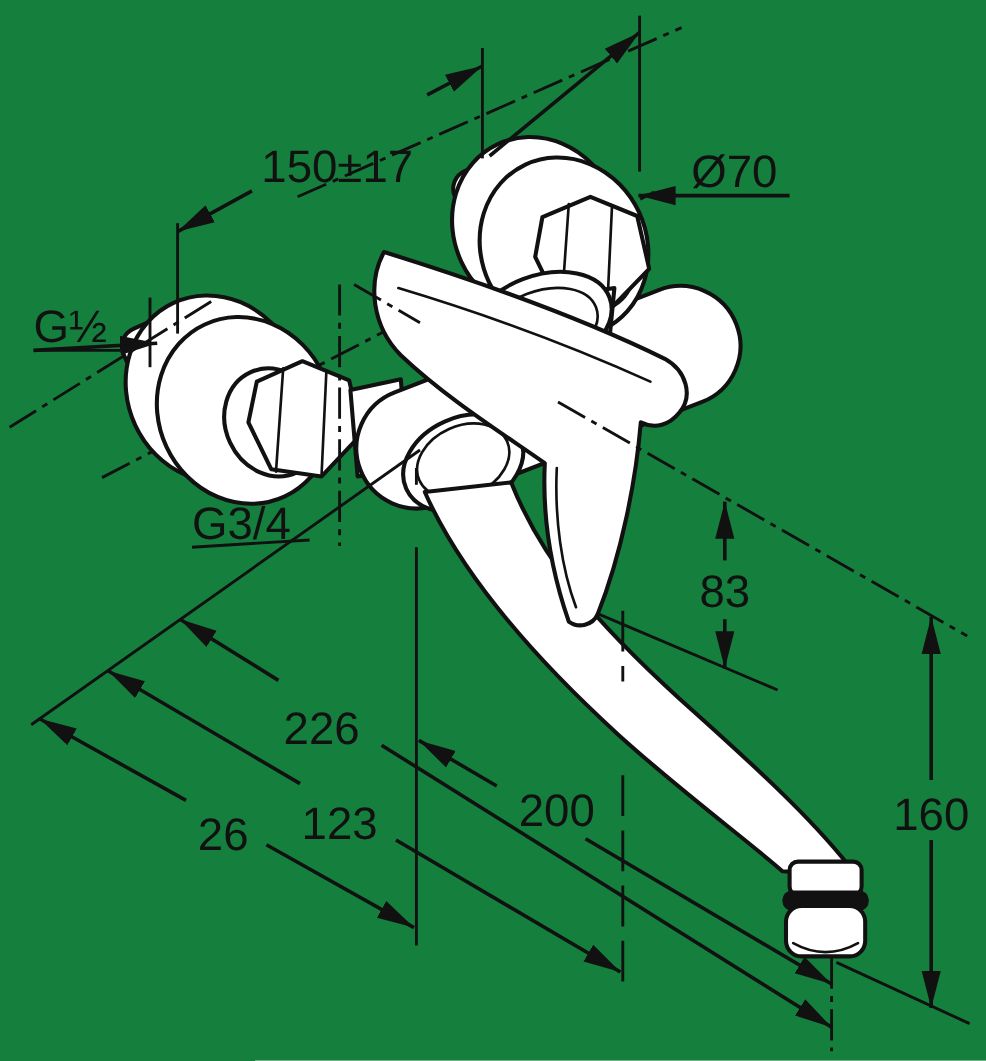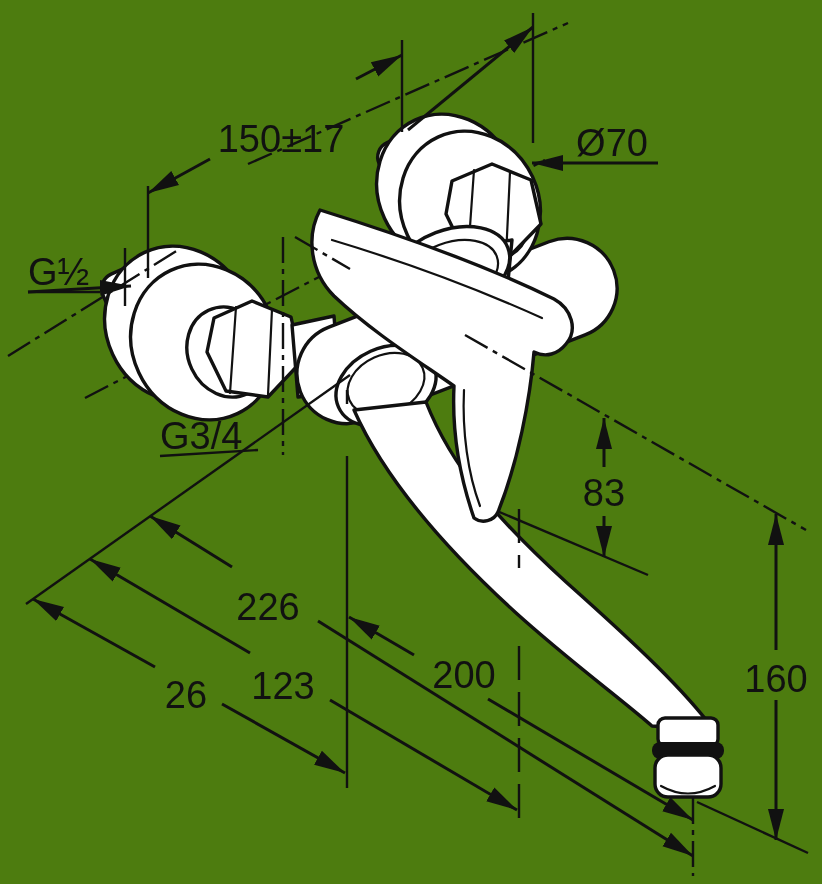--- a/index.html
+++ b/index.html
@@ -1,16 +1,16 @@
 <!DOCTYPE html>
 <html><head>
 <meta charset="utf-8">
 <style>
   html,body{margin:0;padding:0;background:#ffffff;}
-  .stage{width:822px;height:884px;background:#4d7c0f;position:relative;overflow:hidden;
+  .stage{width:822px;height:884px;background:#15803d;position:relative;overflow:hidden;
          font-family:"Liberation Sans", sans-serif;}
   svg{display:block;}
   .dimtext{font-family:"Liberation Sans","DejaVu Sans",sans-serif;
            font-size:38px;fill:#111;}
   .part{fill:#ffffff;stroke:#111;stroke-width:3.4;stroke-linejoin:round;stroke-linecap:round;}
   .detail{fill:none;stroke:#111;stroke-width:2.2;stroke-linecap:round;}
   .dim{fill:none;stroke:#111;stroke-width:3;}
   .ext{fill:none;stroke:#111;stroke-width:2.4;}
   .cline{fill:none;stroke:#111;stroke-width:2.4;stroke-dasharray:26 6 5 6;}
   .dash{stroke-dasharray:34 12;}

